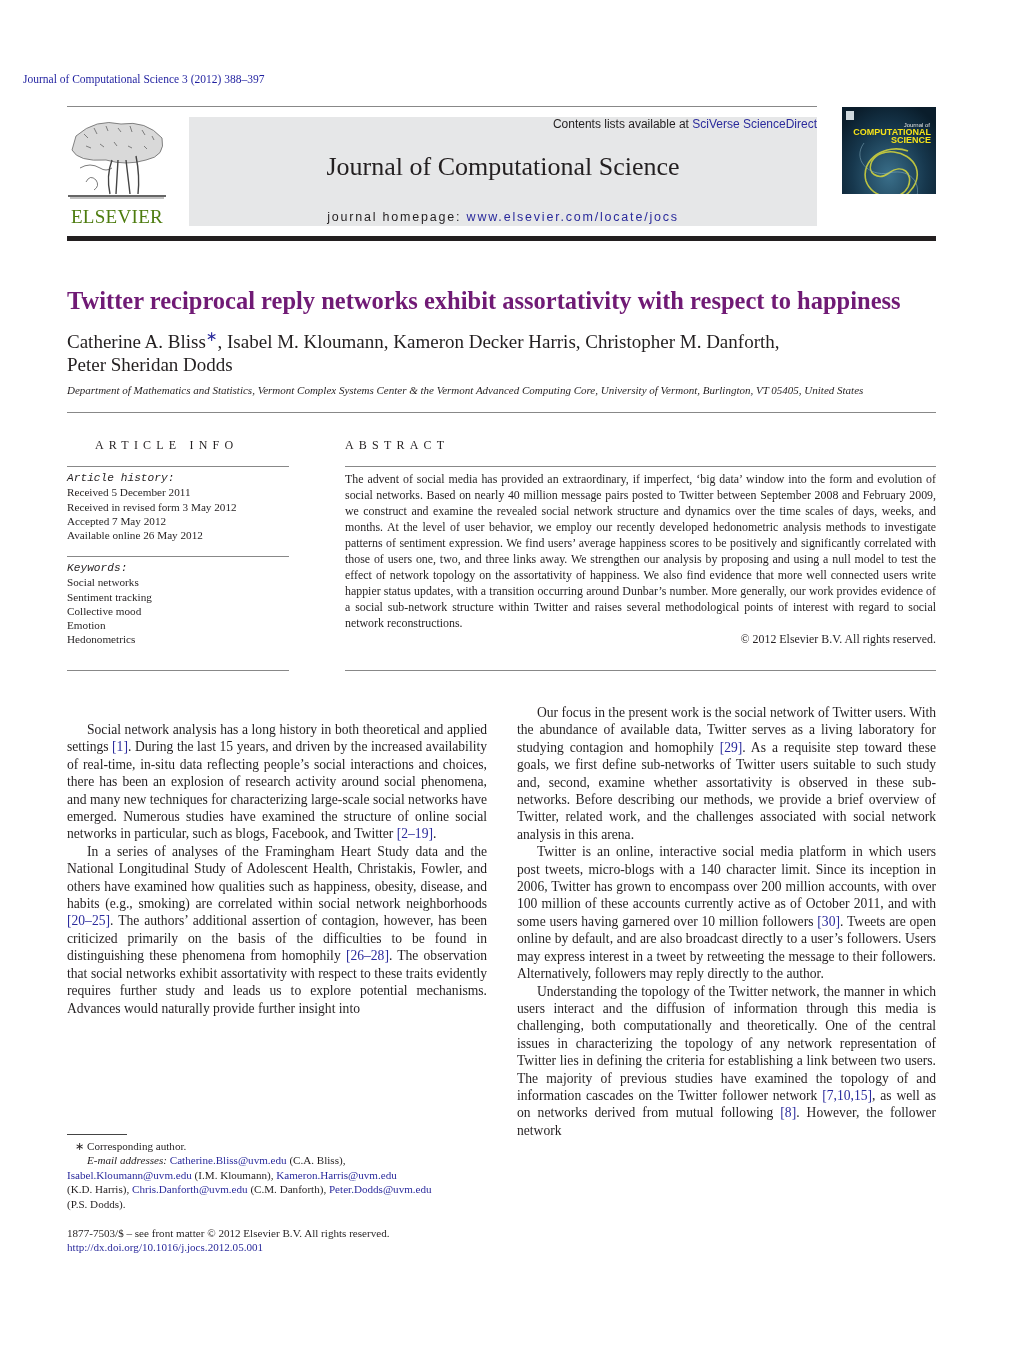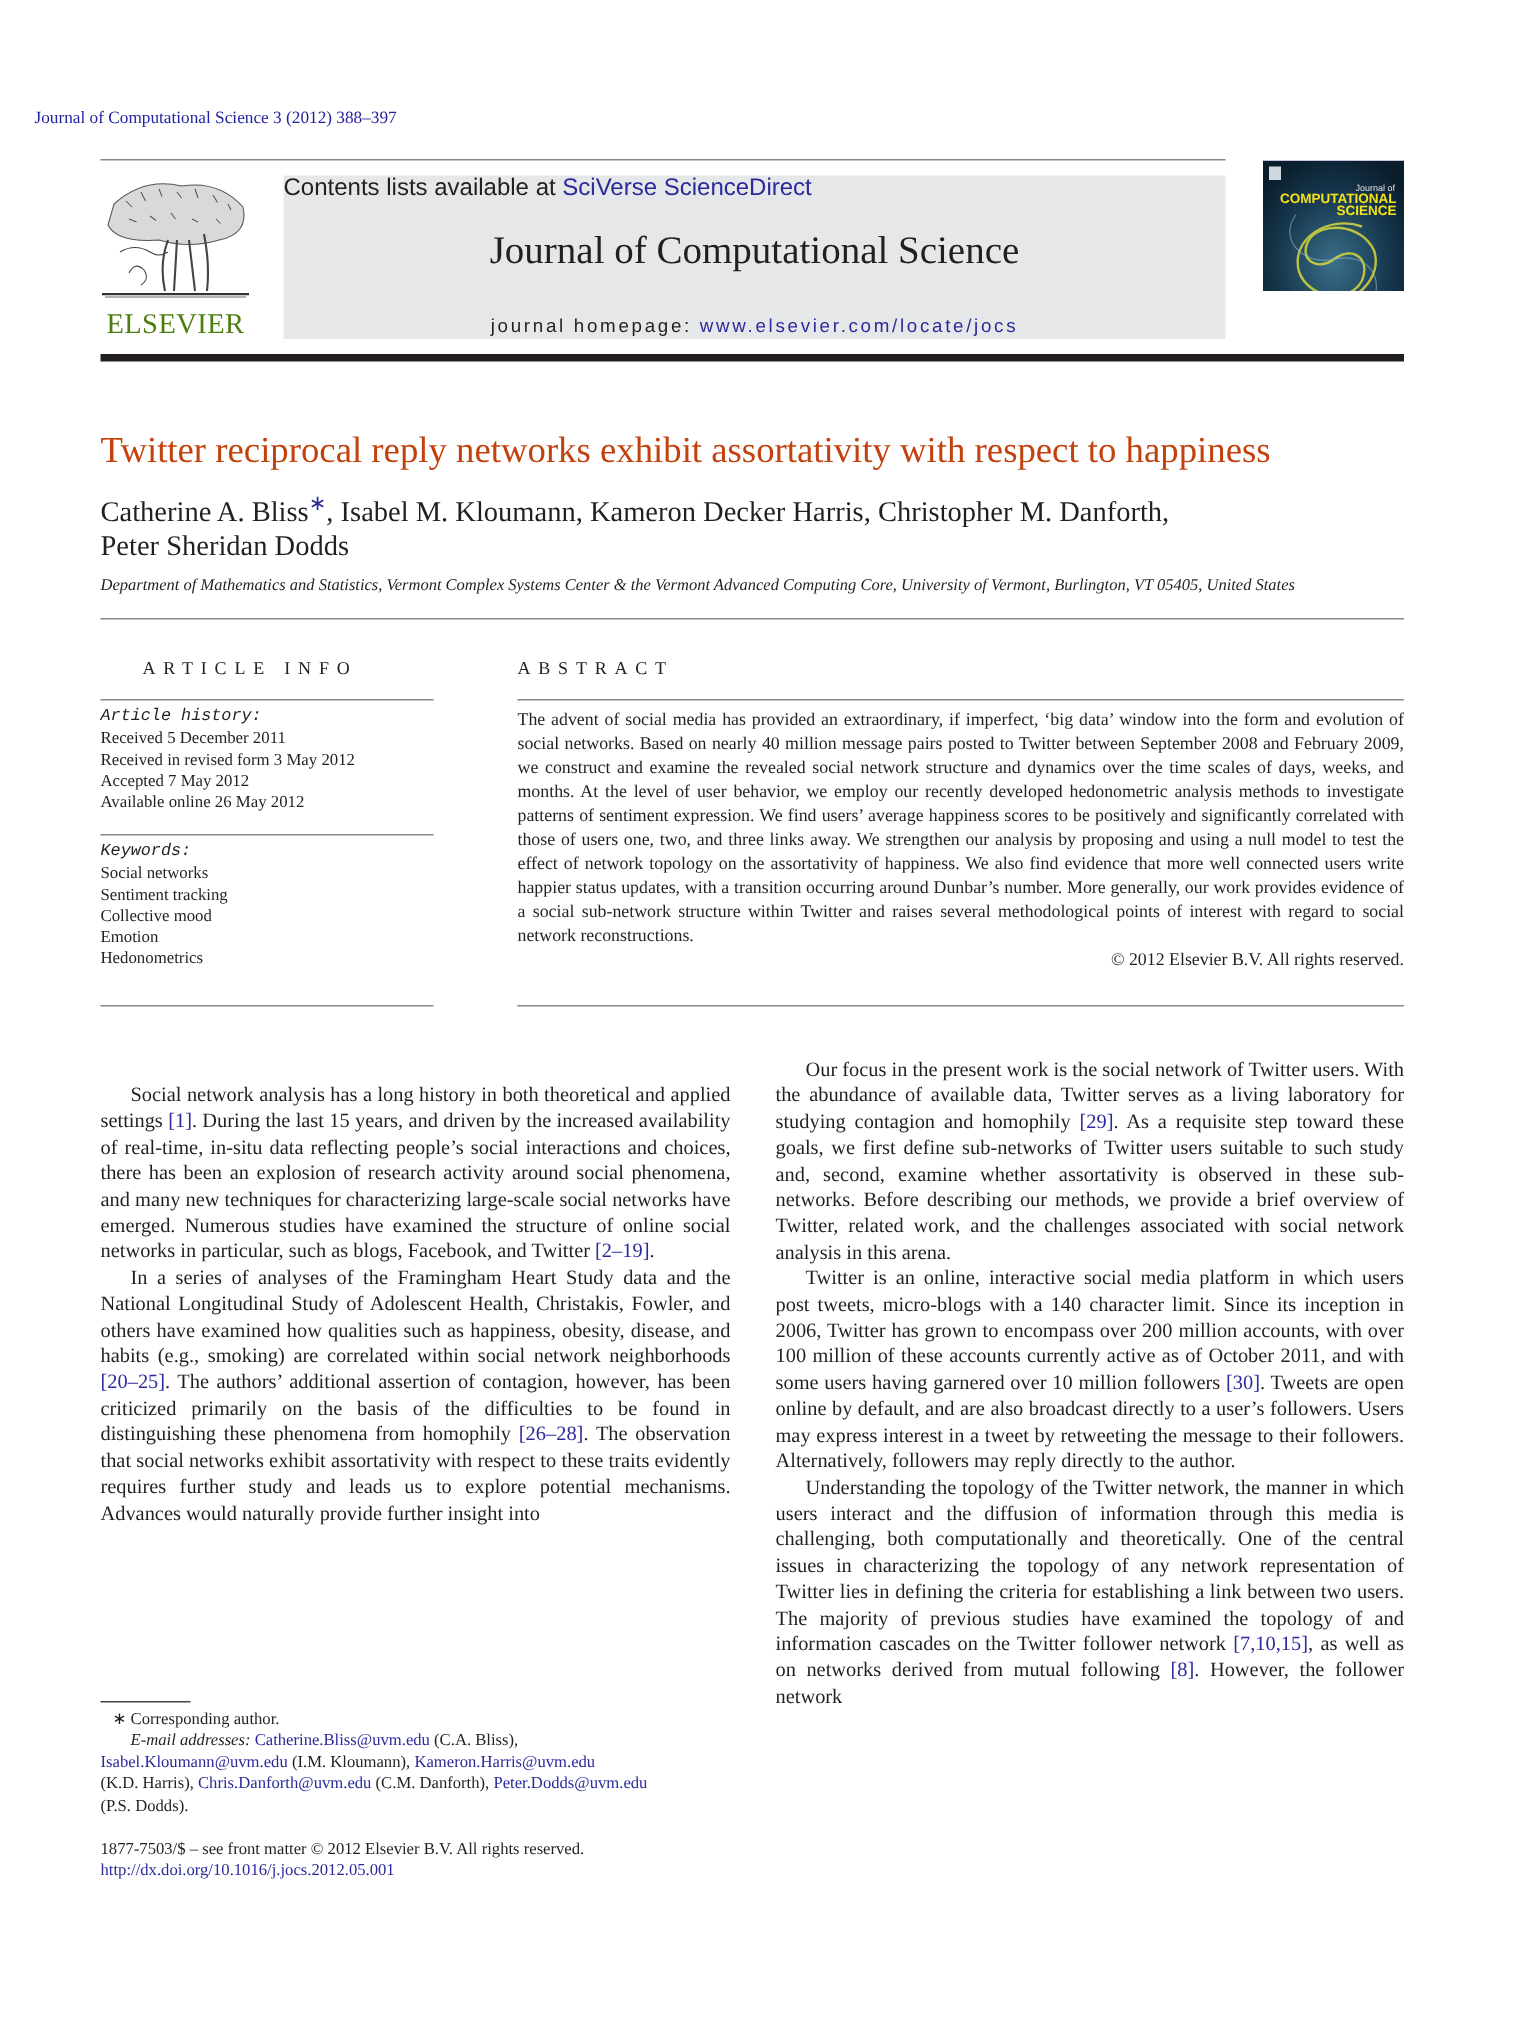--- a/index.html
+++ b/index.html
@@ -9,31 +9,31 @@
   .abs { position: absolute; }
 
   .running-head { left: 0; width: 1003px; top: 73px; text-align: left; font-size: 11.5px; color: #1f1f9f; padding-left: 23px; }
   .top-rule { left: 67px; width: 750px; top: 106px; height: 1px; background: #888; }
 
   .logo { left: 66px; top: 116px; width: 102px; height: 112px; }
   .elsevier-word { left: 66px; top: 206px; width: 102px; text-align: center; color: #4d7c0f;
                    font-size: 19px; letter-spacing: 0.3px; font-family: "Liberation Serif", serif; }
 
   .masthead { left: 189px; top: 117px; width: 628px; height: 109px; background: #e6e7e8; }
-  .contents-line { left: 0; right: 0; top: 0px; text-align: left; font-family: "Liberation Sans", sans-serif;
-                   font-size: 16px; color: #231f20; }
+  .contents-line { left: 0; right: 0; top: 0px; text-align: right; font-family: "Liberation Sans", sans-serif;
+                   font-size: 12px; color: #231f20; }
   .journal-title { left: 0; right: 0; top: 35px; text-align: center; font-size: 26px; color: #231f20; }
   .homepage-line { left: 0; right: 0; top: 93px; text-align: center; font-family: "Liberation Sans", sans-serif;
                    font-size: 12.5px; letter-spacing: 1.8px; color: #231f20; }
 
   .cover { left: 842px; top: 107px; width: 94px; height: 87px; overflow: hidden; background: #c4b5fd; }
 
   .thick-rule { left: 67px; width: 869px; top: 236px; height: 5px; background: #231f20; }
 
-  .title { left: 67px; top: 287px; font-size: 24.5px; color: #c2410c; white-space: nowrap; }
+  .title { left: 67px; top: 287px; font-size: 24.5px; color: #701a75; white-space: nowrap; font-weight: bold; }
   .authors { left: 67px; top: 330px; font-size: 19px; line-height: 23px; color: #231f20; width: 870px; }
   .authors .star { color: #2a2a9c; font-size: 14px; vertical-align: super; line-height: 0; }
   .affil { left: 67px; top: 384px; font-size: 11px; font-style: italic; color: #231f20; white-space: nowrap; }
   .rule-thin { height: 1px; background: #888; }
 
   .sec-cap { font-size: 12px; letter-spacing: 5.2px; color: #231f20; }
   .info-text { font-size: 11.2px; line-height: 14.3px; color: #231f20; }
   .info-text .ital { font-style: italic; font-family: Liberation Mono, monospace; }
 
   .abstract-text { left: 345px; top: 471px; width: 591px; font-size: 11.9px; line-height: 16px;

